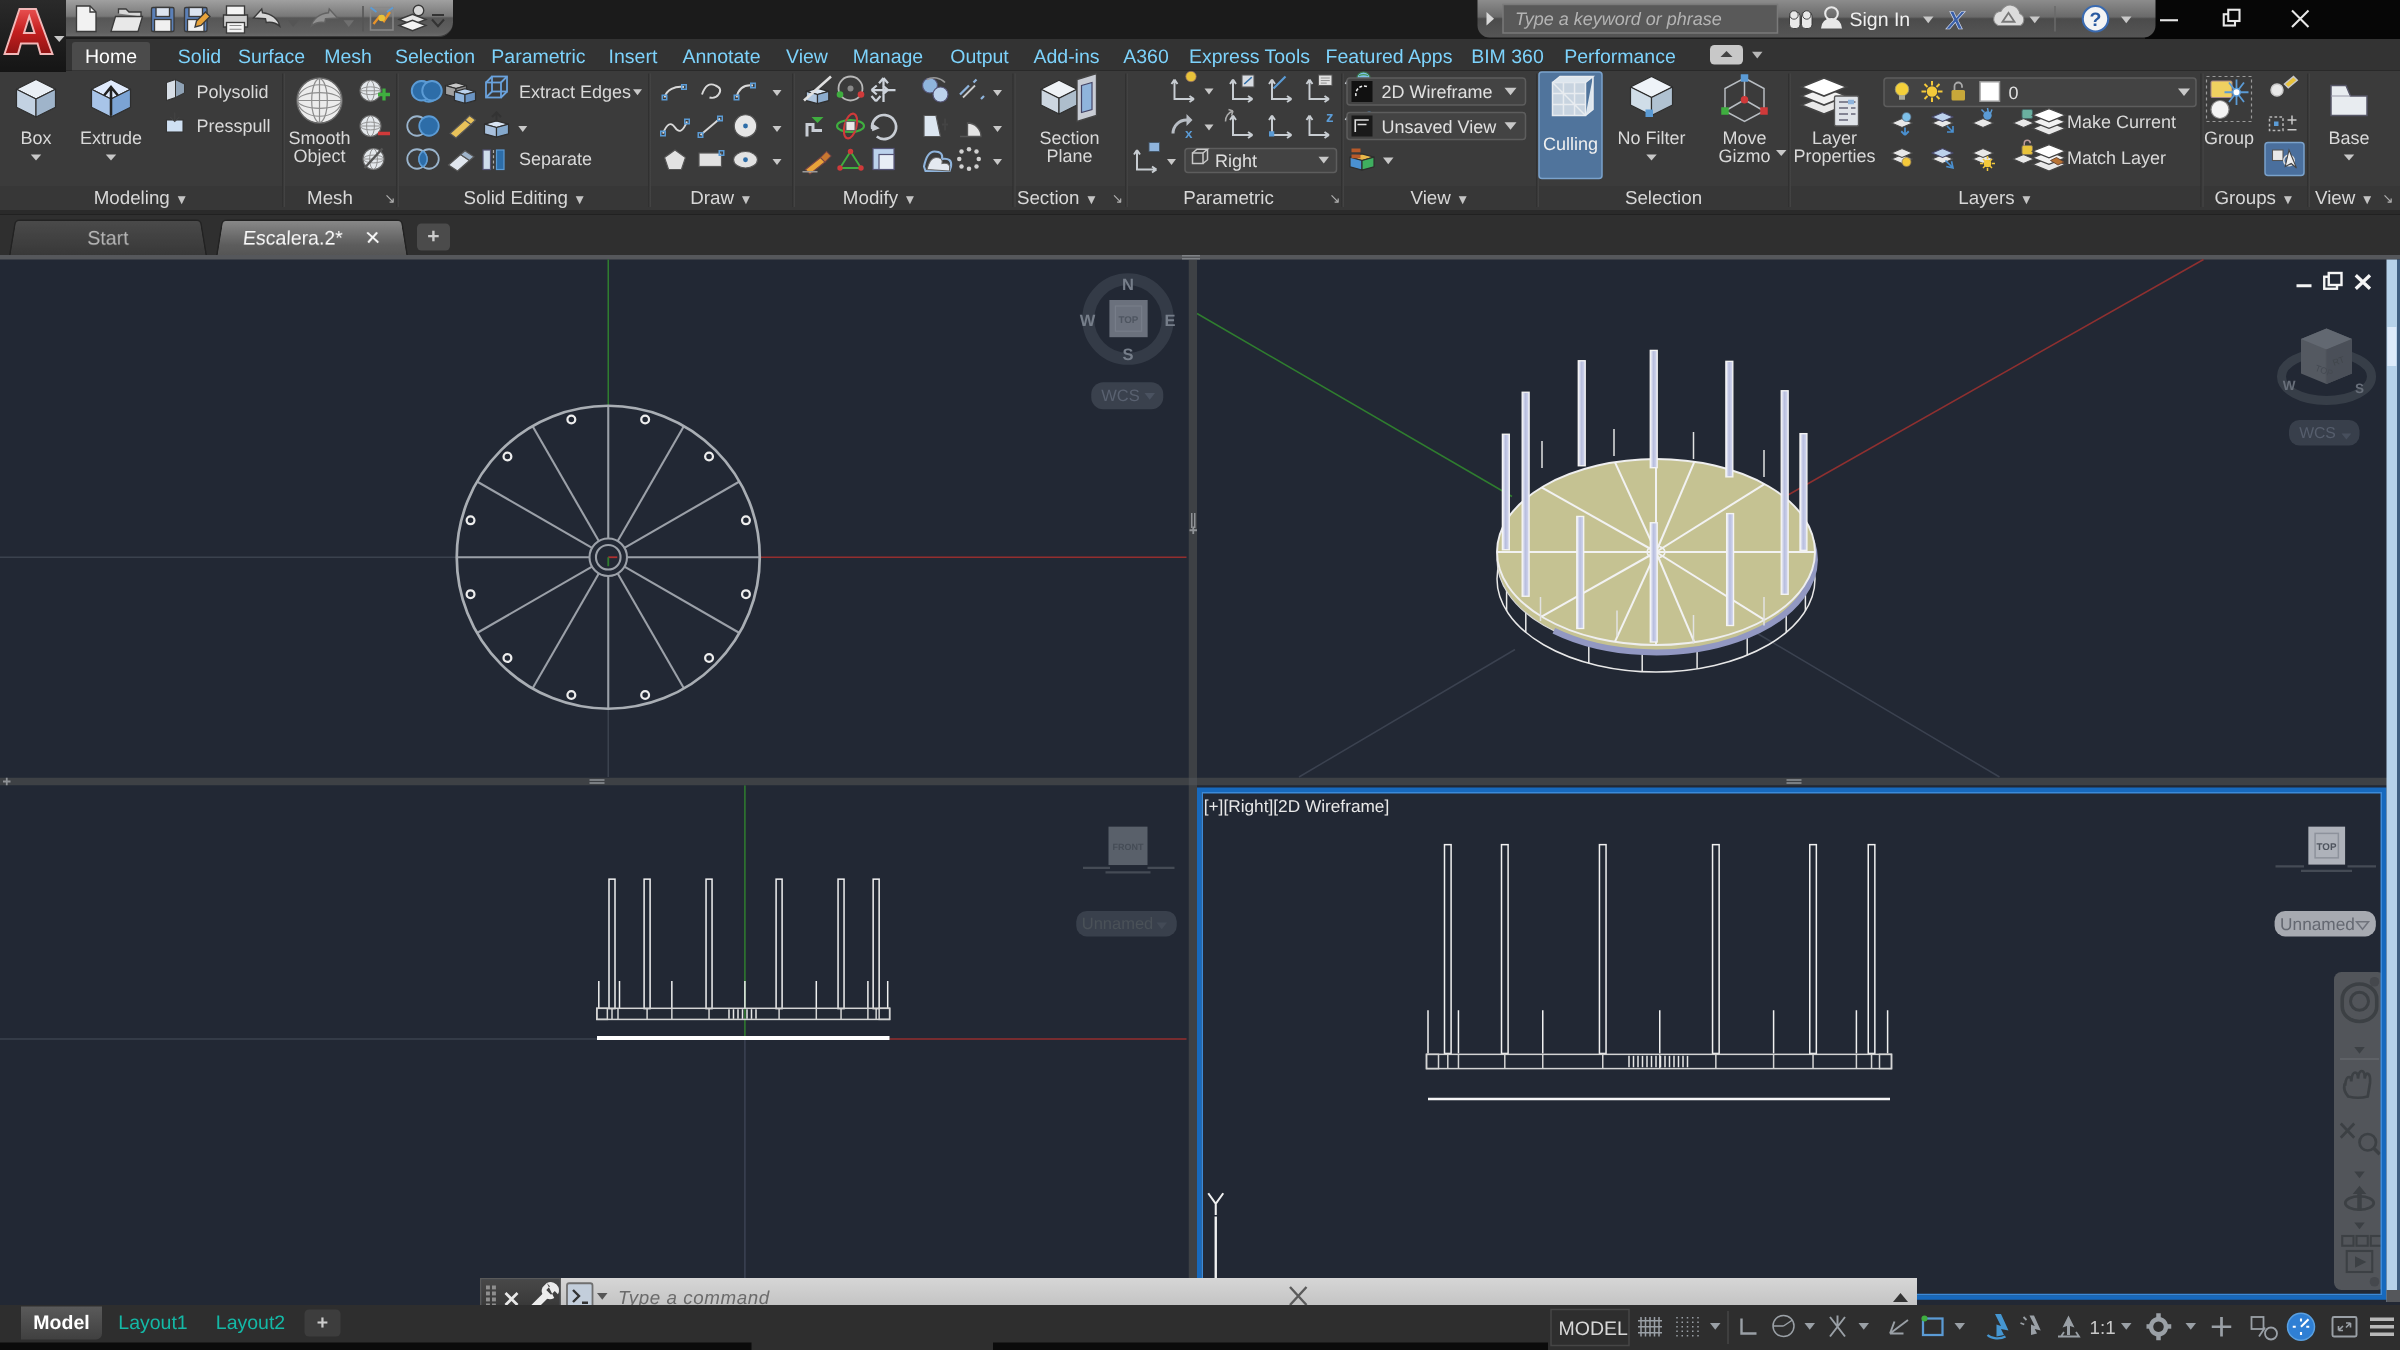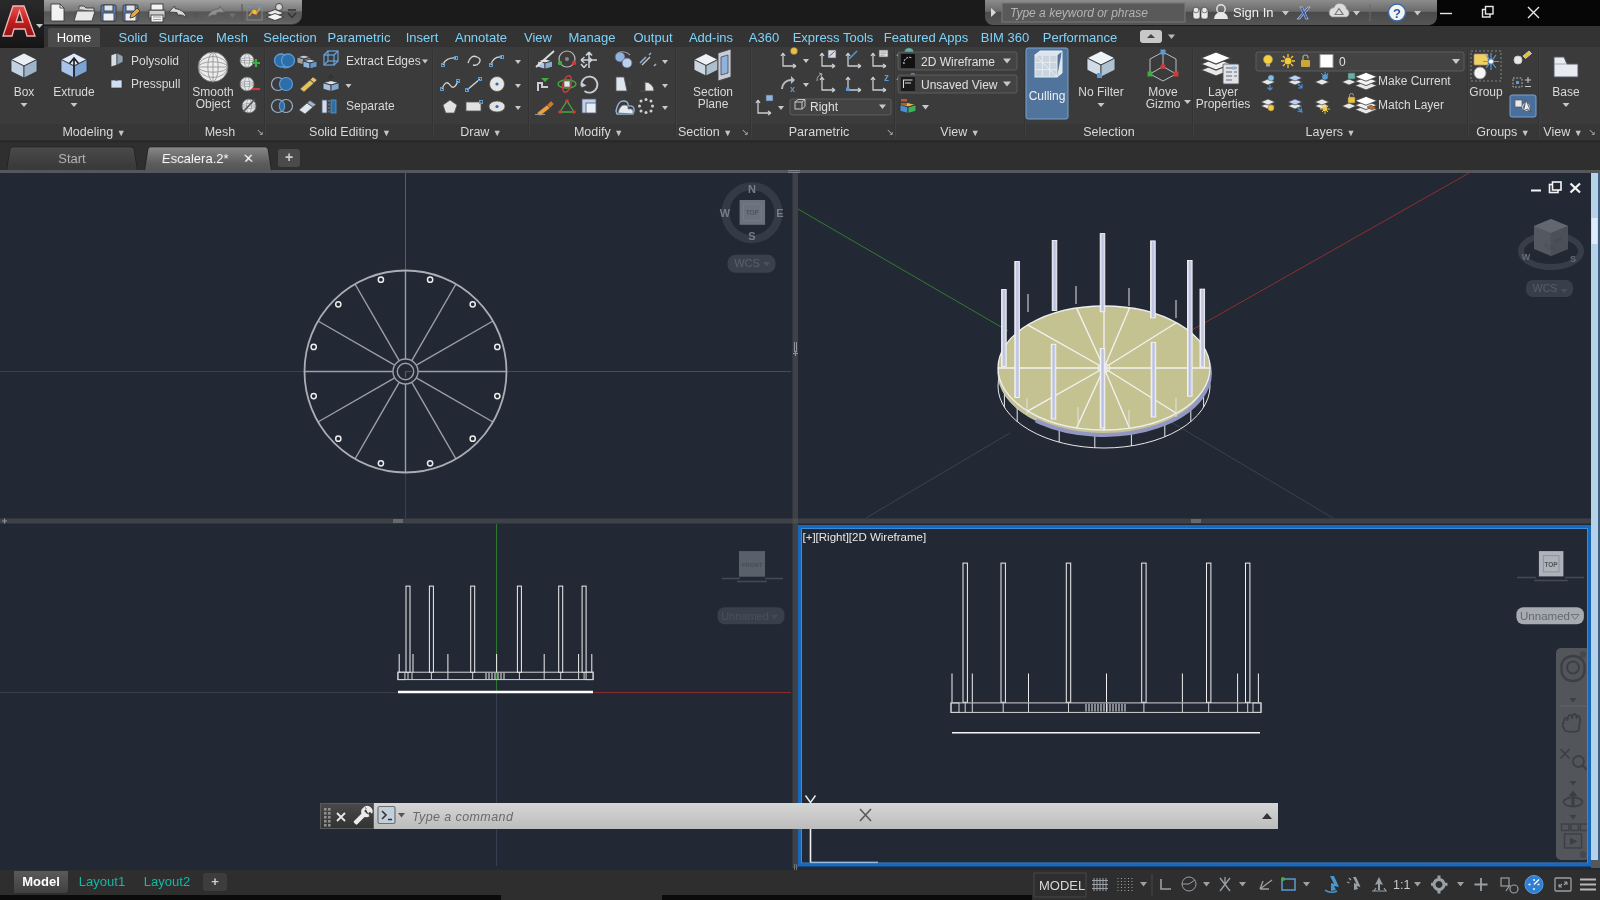--- a/index.html
+++ b/index.html
@@ -30,21 +30,21 @@
   .ftab { position:absolute; top:3px; height:24px; font-size:13px; line-height:23px; text-align:center; }
   #ftab-start { left:8px; width:128px; background:linear-gradient(#4a4a4a,#383838); color:#b5b5b5;
      border:1px solid #222; border-bottom:none; border-radius:3px 3px 0 0; transform:perspective(20px) rotateX(3deg); }
   #ftab-esc { left:146px; width:124px; background:linear-gradient(#888,#5d5d5d 70%,#555); color:#fafafa;
      border:1px solid #222; border-bottom:none; border-radius:3px 3px 0 0; transform:perspective(20px) rotateX(3deg); }
   #ftab-plus { left:278px; top:6px; width:22px; height:18px; background:#4b4b4b; border-radius:3px;
      color:#ccc; font-size:14px; line-height:17px; font-weight:bold; }
   
   #canvas { position:absolute; left:0; top:170px; width:1600px; height:700px; background:#222834; }
   
-  #cmdbar { position:absolute; left:320px; top:803px; width:958px; height:26px; }
+  #cmdbar { position:absolute; left:320px; top:852px; width:958px; height:26px; }
   #cmdgrip { position:absolute; left:0; top:0; width:54px; height:26px; background:linear-gradient(#484848,#333);
      border:1px solid #5a5a5a; }
   #cmdmain { position:absolute; left:54px; top:0; width:904px; height:26px; background:linear-gradient(#d6d6d6,#bcbcbc); }
   
   #statusbar { position:absolute; left:0; top:870px; width:1600px; height:30px; background:#2e2e2e; }
   .ltab { position:absolute; top:1px; height:22px; font-size:13px; line-height:22px; text-align:center; color:#14b8a6; }
 </style>
 </head>
 <body>
 
@@ -187,21 +187,21 @@
     <div class="sep" style="left:1024px"></div>
   <div class="sep" style="left:1192px"></div>
     <div class="sep" style="left:1467px"></div>
   <div class="sep" style="left:1538px"></div>
 
   <div class="plabel" style="left:20px;width:148px">Modeling <span class="dn">▼</span></div>
   <div class="plabel" style="left:191px;width:58px">Mesh</div>
   <div class="plabel" style="left:254px;width:12px;font-size:9px;color:#b0b0b0">↘</div>
   <div class="plabel" style="left:276px;width:148px">Solid Editing <span class="dn">▼</span></div>
   <div class="plabel" style="left:434px;width:94px">Draw <span class="dn">▼</span></div>
-  <div class="plabel" style="left:526px;width:145px">Modify <span class="dn">▼</span></div>
+  <div class="plabel" style="left:514px;width:145px">Modify <span class="dn">▼</span></div>
   <div class="plabel" style="left:670px;width:70px">Section <span class="dn">▼</span></div>
   <div class="plabel" style="left:739px;width:12px;font-size:9px;color:#b0b0b0">↘</div>
   <div class="plabel" style="left:758px;width:122px">Parametric</div>
   <div class="plabel" style="left:884px;width:12px;font-size:9px;color:#b0b0b0">↘</div>
   <div class="plabel" style="left:896px;width:128px">View <span class="dn">▼</span></div>
   <div class="plabel" style="left:1026px;width:166px">Selection</div>
   <div class="plabel" style="left:1194px;width:273px">Layers <span class="dn">▼</span></div>
   <div class="plabel" style="left:1468px;width:70px">Groups <span class="dn">▼</span></div>
   <div class="plabel" style="left:1538px;width:50px">View <span class="dn">▼</span></div>
   <div class="plabel" style="left:1586px;width:12px;font-size:9px;color:#b0b0b0">↘</div>

